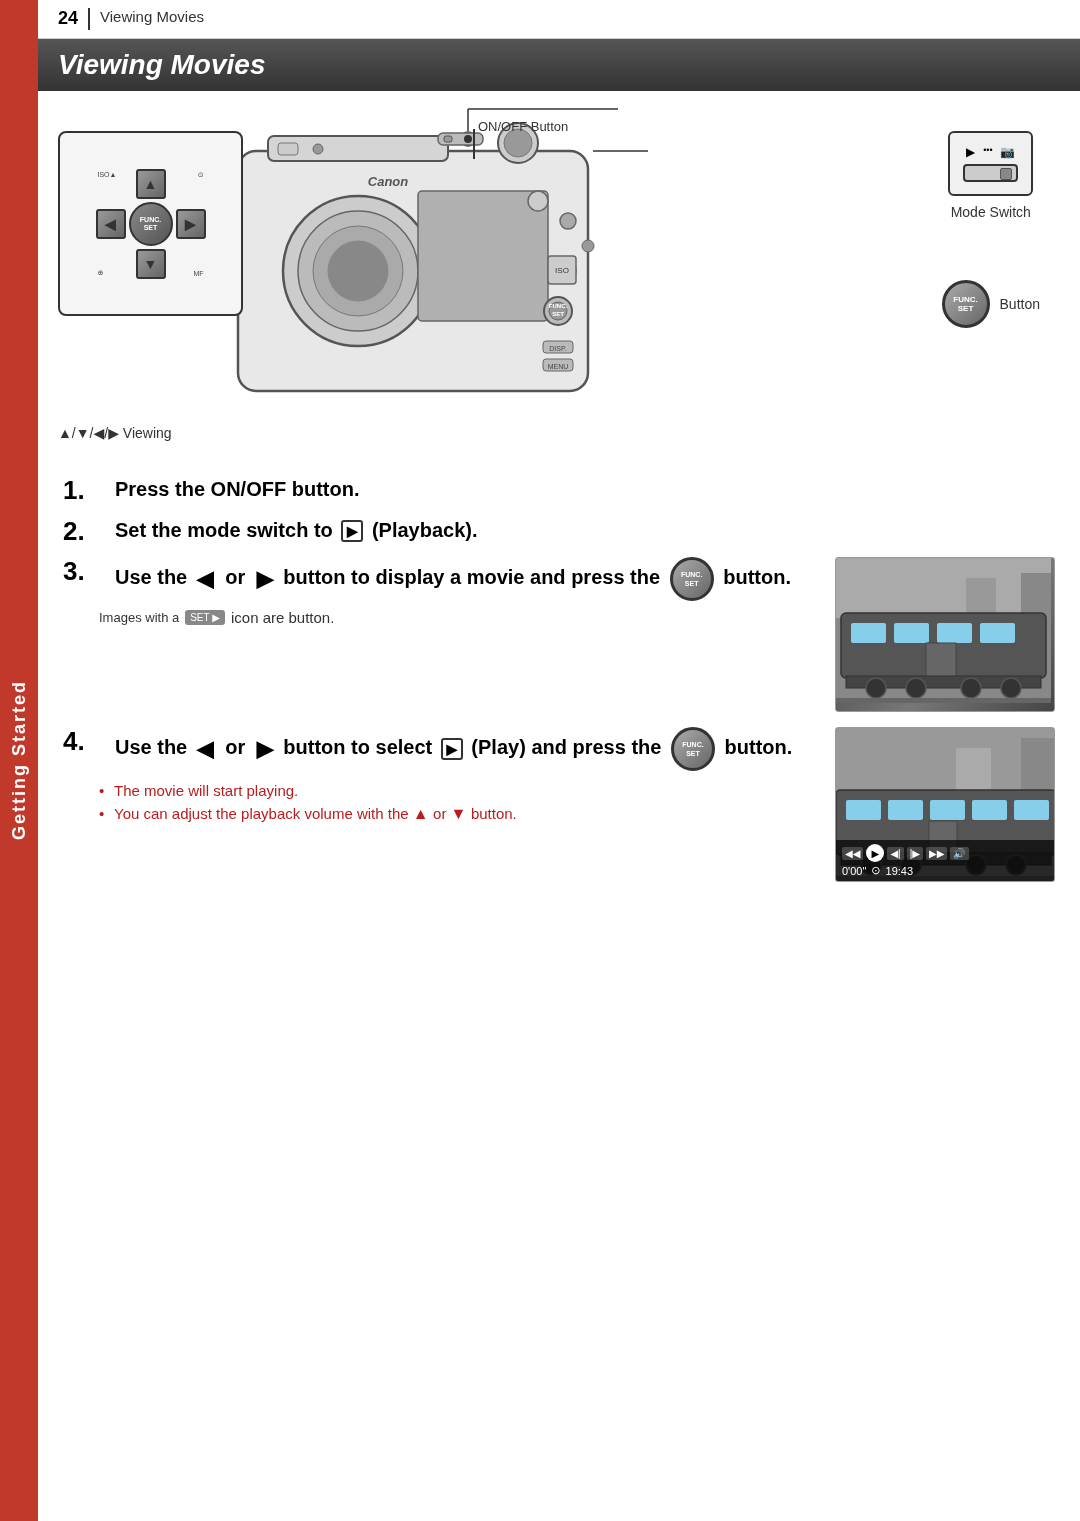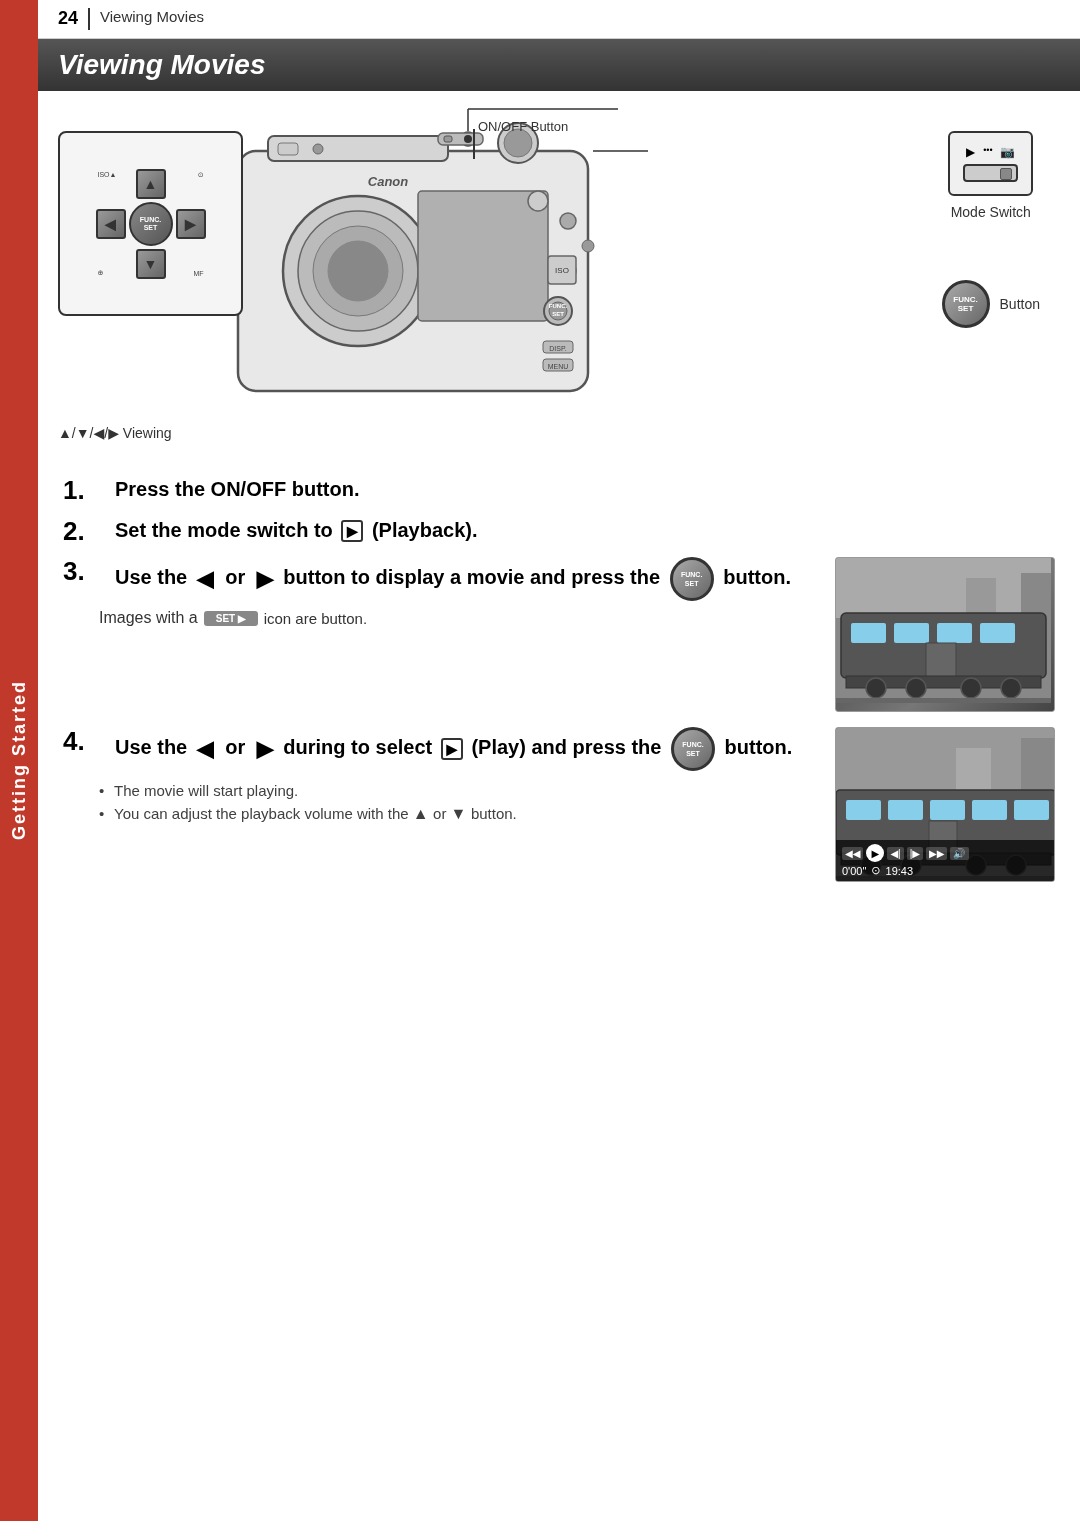--- a/index.html
+++ b/index.html
@@ -312,22 +312,22 @@
       margin: 0 4px;
     }
 
     .set-badge {
       display: inline-flex;
       align-items: center;
       gap: 2px;
       background: #888;
       color: white;
       font-size: 10px;
-      font-weight: bold;
-      padding: 2px 12px;
+      font-weight: normal;
+      padding: 2px 5px;
       border-radius: 3px;
       vertical-align: middle;
       text-align: center;
     }
 
     
     .step3-with-image {
       display: flex;
       gap: 20px;
       align-items: flex-start;
@@ -441,21 +441,21 @@
       width: 220px;
     }
 
     .bullet-list {
       padding-left: 0;
       list-style: none;
     }
 
     .bullet-list li {
       font-size: 15px;
-      color: #404040;
+      color: #b91c1c;
       padding: 3px 0;
       padding-left: 15px;
       position: relative;
     }
 
     .bullet-list li::before {
       content: '•';
       position: absolute;
       left: 0;
     }
@@ -633,21 +633,21 @@
             <span>button to display a movie and press the</span>
             <span class="func-set-inline">
               <span>FUNC.</span>
                 <span>SET</span>
             </span>
             <span>button.</span>
           </span>
         </div>
 
         <div style="padding-left:36px; margin-top:8px; display:flex; align-items:center; gap:6px;">
-          <span style="font-size:16px; color:#333;">Images with a</span>
+          <span style="font-size:13px; color:#333;">Images with a</span>
           <span class="set-badge">
             <span>SET ▶</span>
           </span>
           <span style="font-size:15px; color:#333;">icon are button.</span>
         </div>
       </div>
 
       <div class="step3-image-part">
         <div class="train-image">
           <span class="set-badge-large">SET ▶▶</span>
@@ -686,21 +686,21 @@
 
     <div class="step4-content" style="margin-top:5px;">
       <div class="step4-text">
         <div class="step-line">
           <span class="step-number" style="font-size:26px;">4.</span>
           <span class="step-text">
             <span>Use the</span>
             <span style="font-size:22px; font-weight:bold; vertical-align:middle; margin:0 4px;">◀</span>
             <span style="font-size:20px; font-weight:bold; margin:0 2px;">or</span>
             <span style="font-size:22px; font-weight:bold; vertical-align:middle; margin:0 4px;">▶</span>
-            <span>during to select</span>
+            <span>button to select</span>
             <span class="playback-icon">▶</span>
             <span>(Play) and press the</span>
             <span class="func-set-inline">
               <span>FUNC.</span>
                 <span>SET</span>
             </span>
             <span>button.</span>
           </span>
         </div>
 

